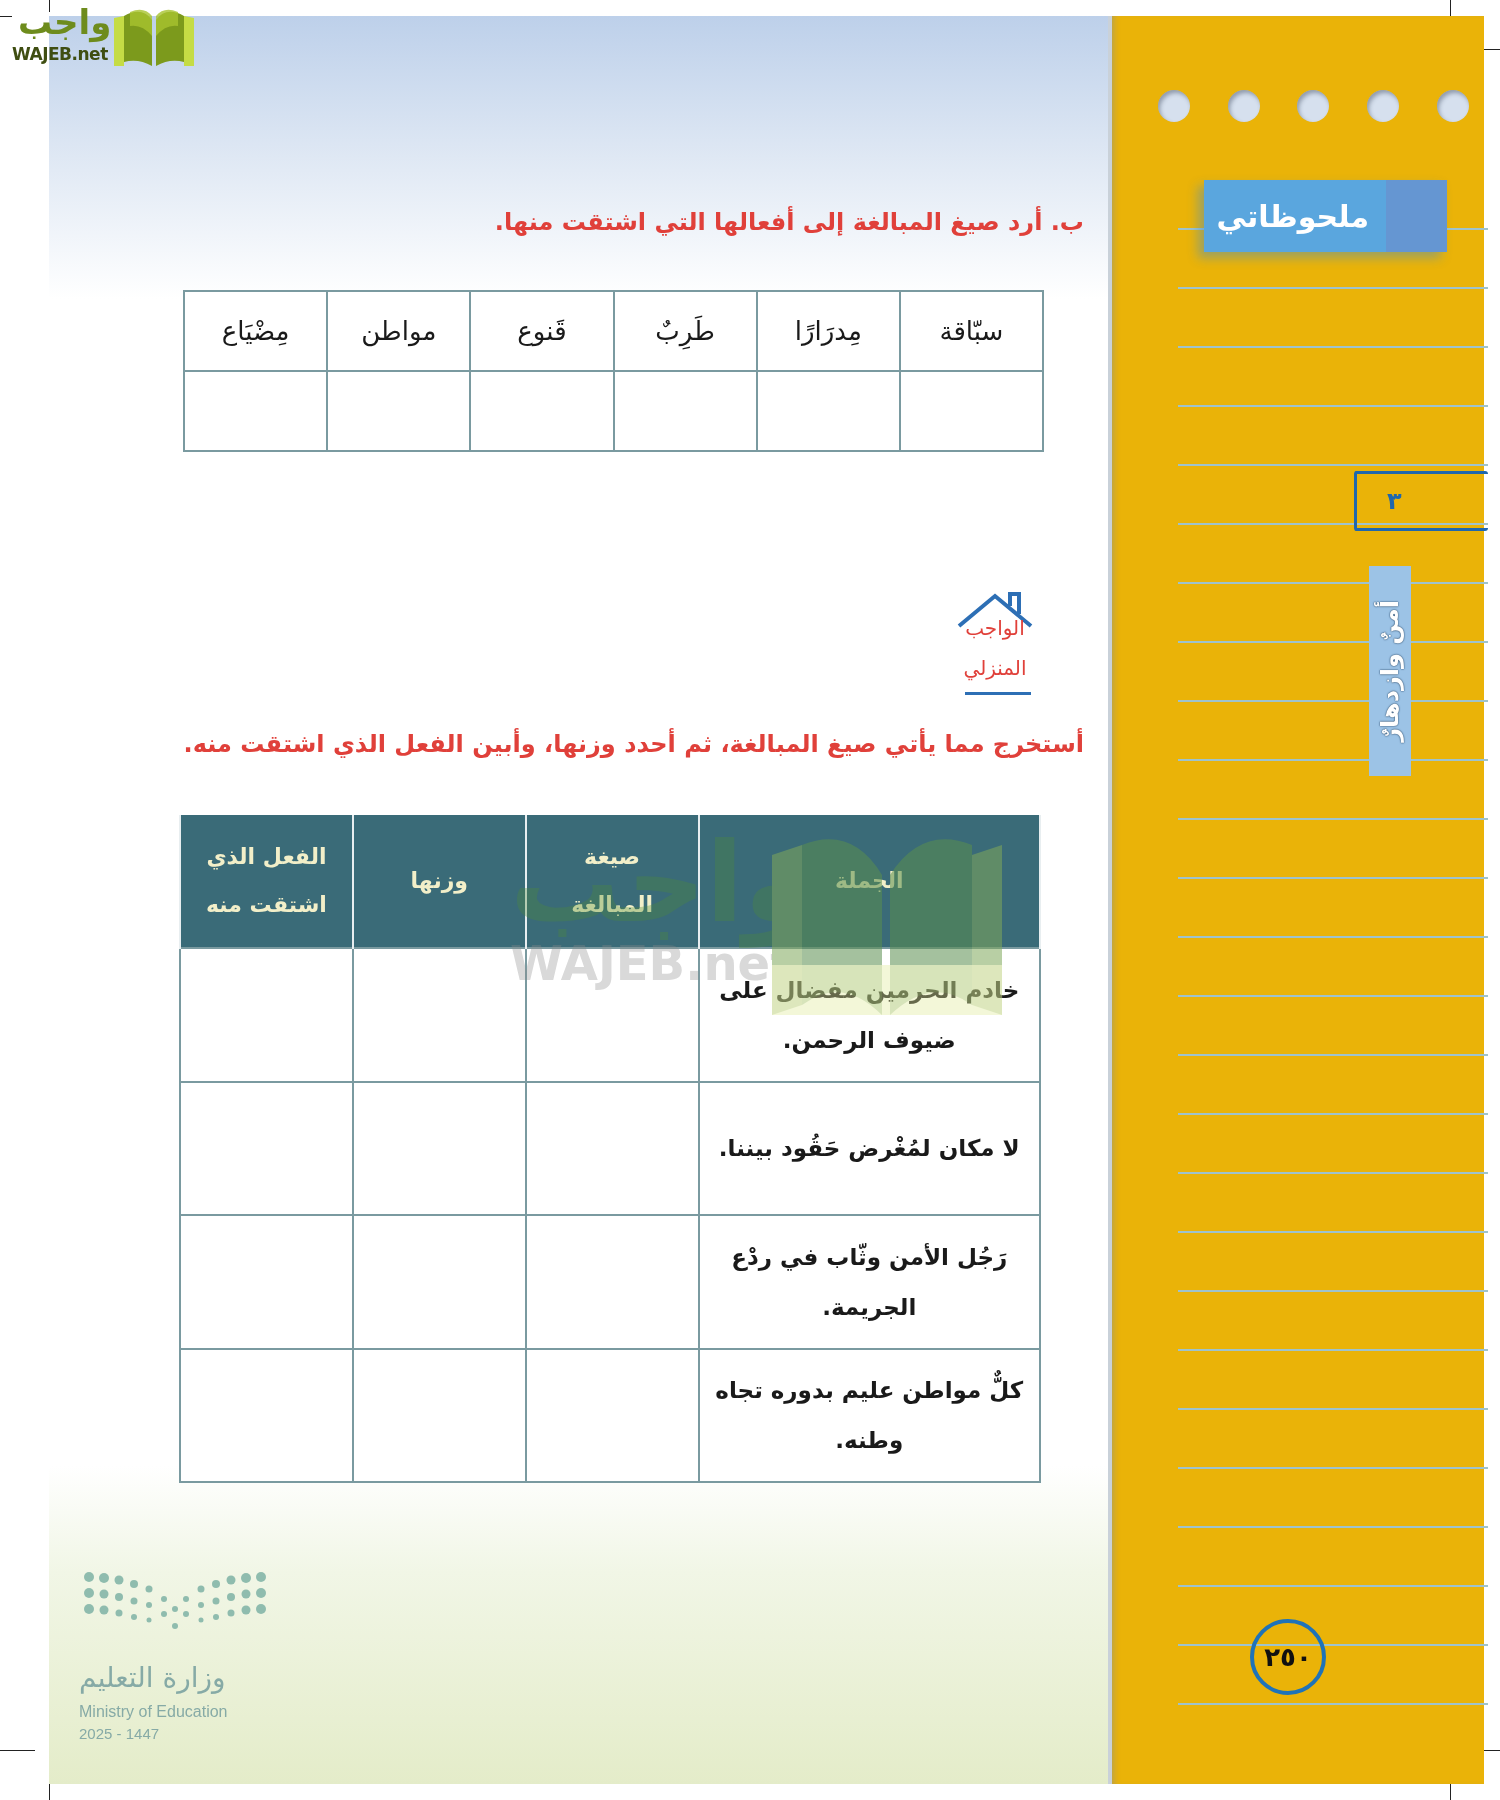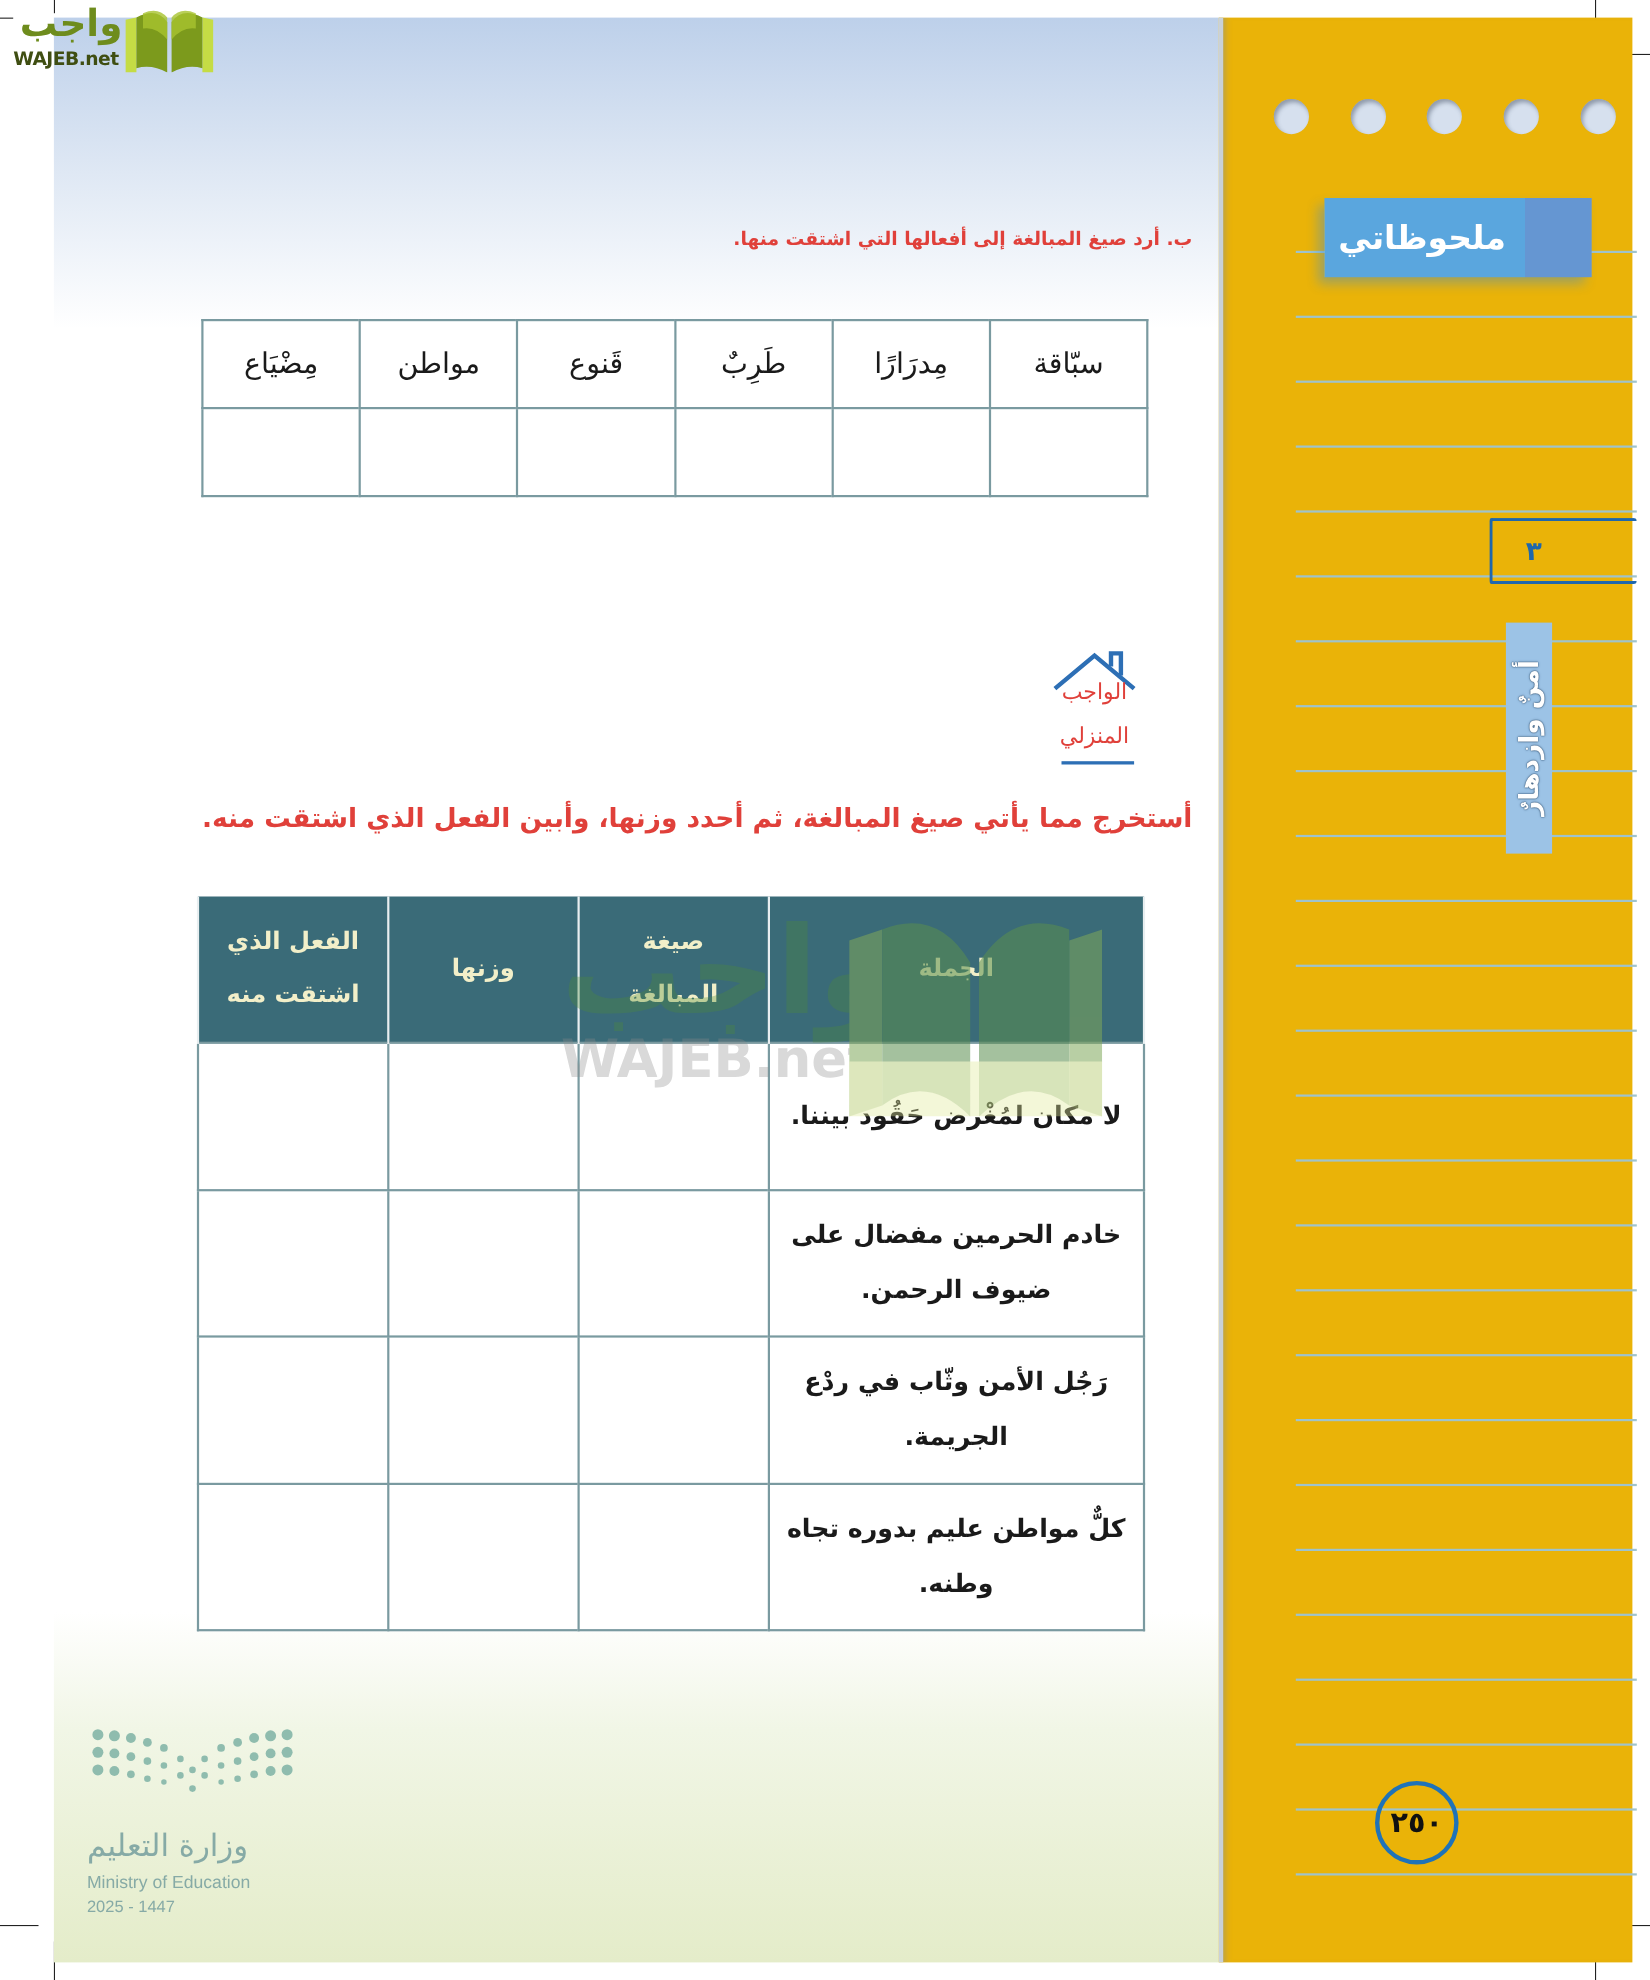--- a/index.html
+++ b/index.html
@@ -20,21 +20,21 @@
   .wajeb-logo { position: absolute; left: 10px; top: 4px; width: 180px; height: 62px; }
   .wajeb-logo .ar { position: absolute; left: 8px; top: -2px; font-weight: bold; font-size: 34px; color: #6e8c1d; font-family: "DejaVu Sans", sans-serif; }
   .wajeb-logo .en { position: absolute; left: 2px; top: 40px; font-weight: bold; font-size: 17px; color: #3f4e12; font-family: "DejaVu Sans", sans-serif; letter-spacing: -0.5px; }
   .wajeb-logo .book { position: absolute; left: 104px; top: 2px; }
 
   
   .instr {
     position: absolute; direction: rtl; text-align: right; color: #e0403a; font-weight: bold;
     font-family: "DejaVu Sans", sans-serif;
   }
-  .instr-b { right: 1108px; top: 192px; font-size: 17px; }
+  .instr-b { right: 1108px; top: 192px; font-size: 24px; }
 
   
   .verbs-table {
     position: absolute; left: 183px; top: 290px; width: 861px; height: 160px;
     border-collapse: collapse; direction: rtl; background: #ffffff;
   }
   .verbs-table td {
     border: 2px solid #7a9aa0; width: 143.5px; height: 80px; text-align: center;
     font-size: 26px; color: #1a1a1a; font-family: "DejaVu Sans", sans-serif;
   }
@@ -175,27 +175,27 @@
     <thead>
       <tr>
         <th class="col-sentence">الجملة</th>
         <th class="col-form"><span style="display:inline-block;width:110px;">صيغة المبالغة</span></th>
         <th class="col-weight">وزنها</th>
         <th class="col-verb"><span style="display:inline-block;width:140px;">الفعل الذي اشتقت منه</span></th>
       </tr>
     </thead>
     <tbody>
       <tr>
+        <td>خادم الحرمين مفضال على ضيوف الرحمن.</td>
+        <td></td>
+        <td></td>
+        <td></td>
+      </tr>
+      <tr>
         <td>لا مكان لمُغْرض حَقُود بيننا.</td>
-        <td></td>
-        <td></td>
-        <td></td>
-      </tr>
-      <tr>
-        <td>خادم الحرمين مفضال على ضيوف الرحمن.</td>
         <td></td>
         <td></td>
         <td></td>
       </tr>
       <tr>
         <td>رَجُل الأمن وثّاب في ردْع الجريمة.</td>
         <td></td>
         <td></td>
         <td></td>
       </tr>

